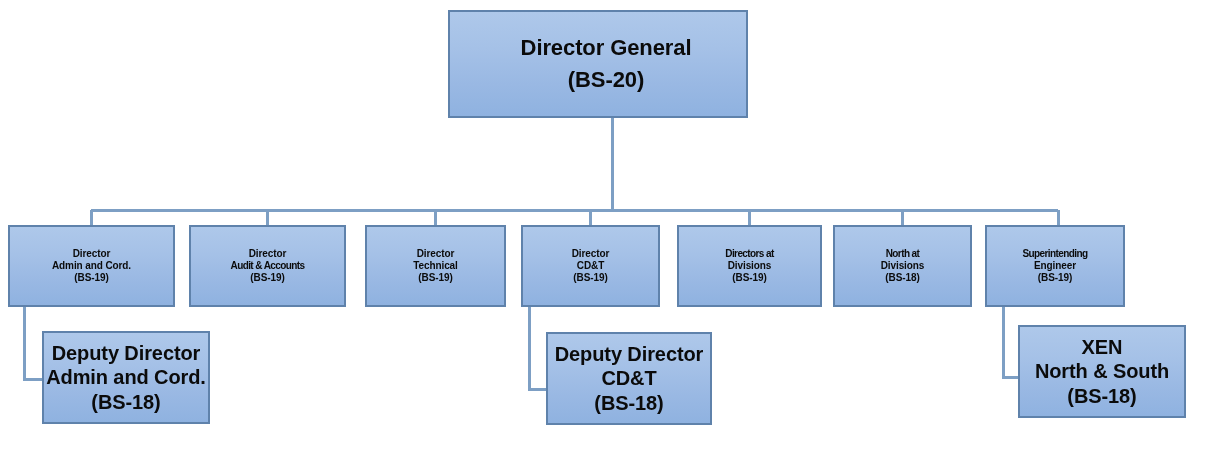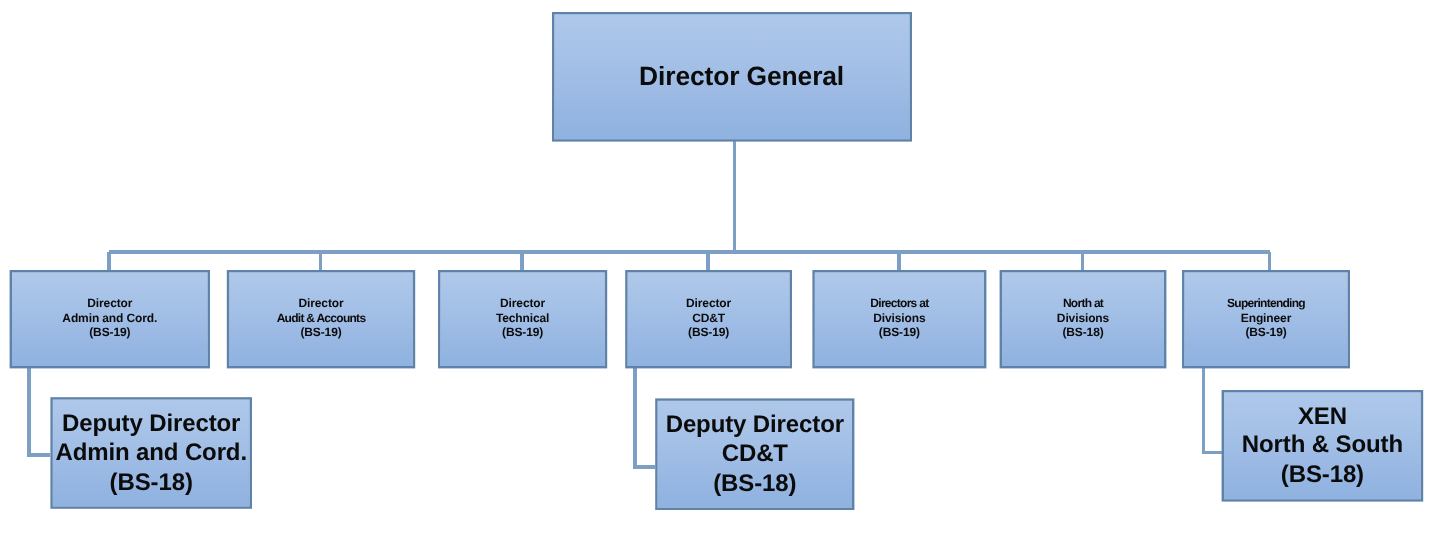--- a/index.html
+++ b/index.html
@@ -84,22 +84,23 @@
       <line x1="1058" y1="210" x2="1058" y2="225"></line>
 
       <polyline points="24,307 24,379 42,379"></polyline>
 
       <polyline points="529,307 529,389 546,389"></polyline>
 
       <polyline points="1003,307 1003,377 1018,377"></polyline>
     </g>
   </svg>
 
-  <div class="node root-node" style="left:460px; top:10px; width:300px; height:108px;padding-left:16px;">
+  <div class="node root-node" style="left:448px; top:10px; width:300px; height:108px;padding-left:16px;">
     <span class="line">Director General</span>
+    <span class="line">(BS-20)</span>
   </div>
 
   <div class="node lvl2-node" style="left:8px; top:225px; width:167px; height:82px;">
     <span class="line">Director</span>
     <span class="line">Admin and Cord.</span>
     <span class="line">(BS-19)</span>
   </div>
 
   <div class="node lvl2-node" style="left:189px; top:225px; width:157px; height:82px;">
     <span class="line">Director</span>

